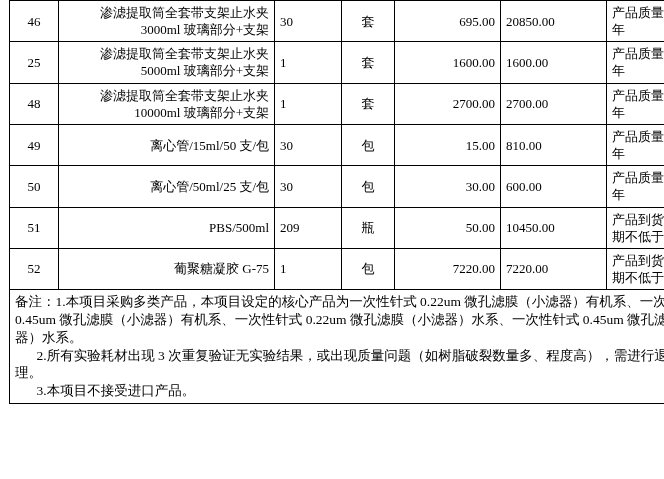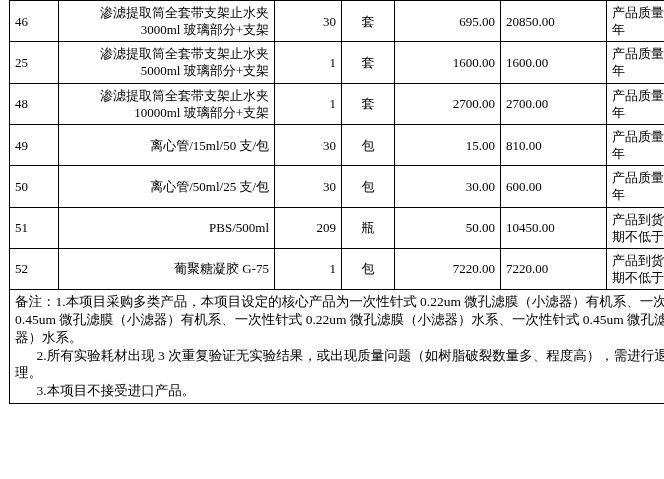--- a/index.html
+++ b/index.html
@@ -27,23 +27,23 @@
     margin: 0 0 0 9px;
     font-size: 13px;
   }
   table.items td {
     border: 1px solid #000000;
     padding: 3px 5px;
     vertical-align: middle;
     line-height: 1.32;
     word-break: break-word;
   }
-  .c-no    { width: 38px;  }
+  .c-no    { width: 38px;  text-align: center; }
   .c-name  { width: 205px; text-align: right; }
-  .c-qty   { width: 56px;  text-align: right; }
+  .c-qty   { width: 56px;  text-align: left; }
   .c-unit  { width: 42px;  text-align: center; }
   .c-price { width: 95px;  text-align: right; padding-right: 10px; margin-top: 8px; }
   .c-total { width: 95px;  text-align: left; padding-right: 10px; }
   .c-note  { width: 112px; text-align: left; }
 
   .note-cell { line-height: 1.34; }
 
   .remark-cell {
     text-align: left;
     line-height: 1.62;

